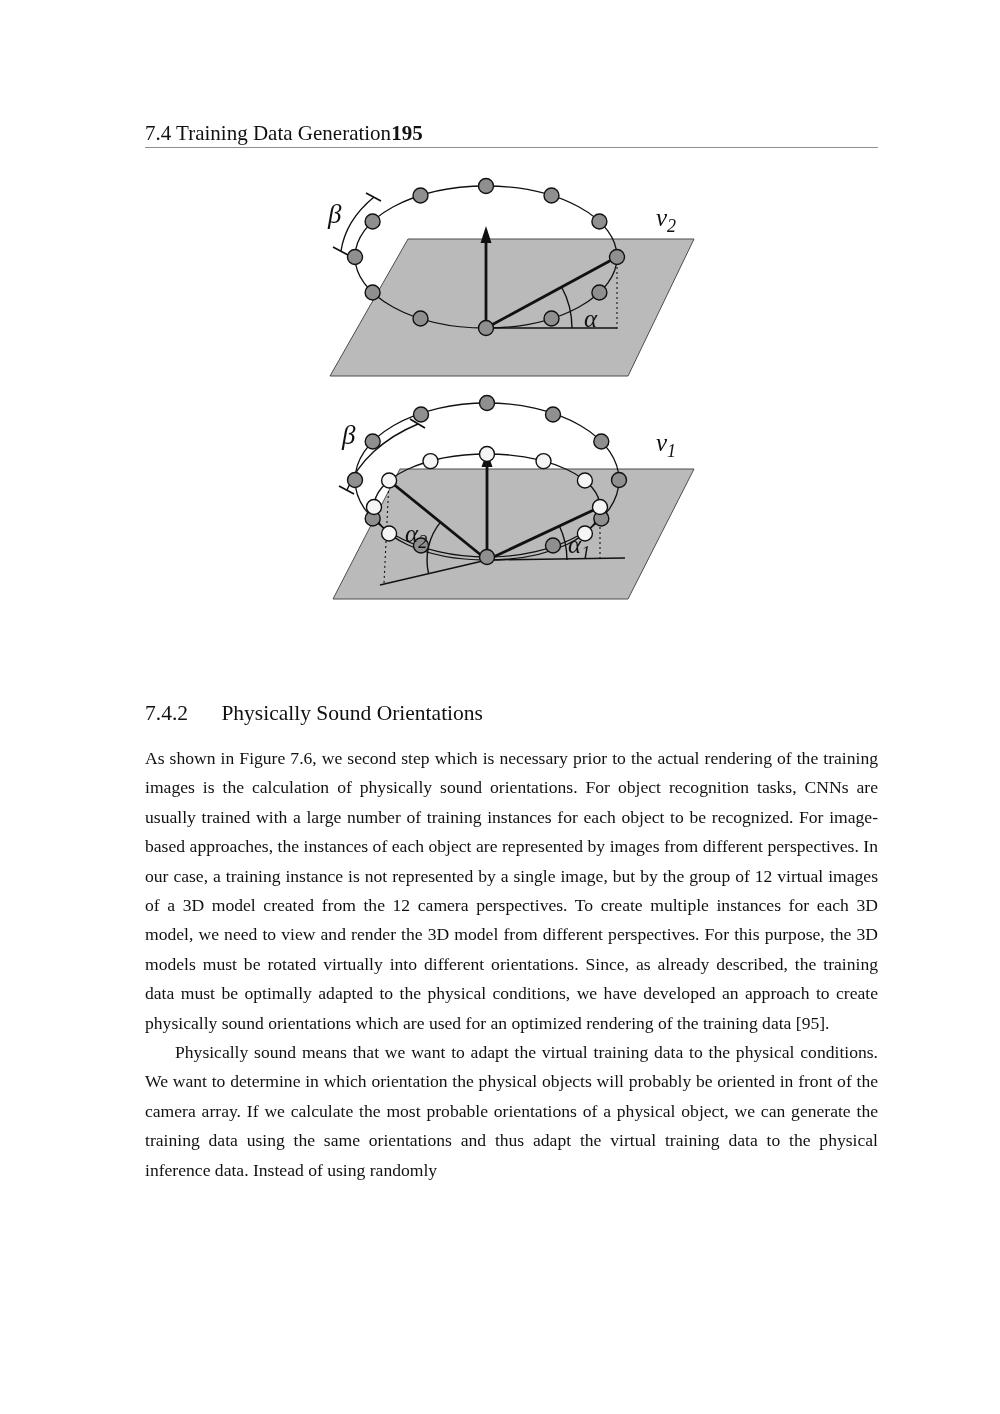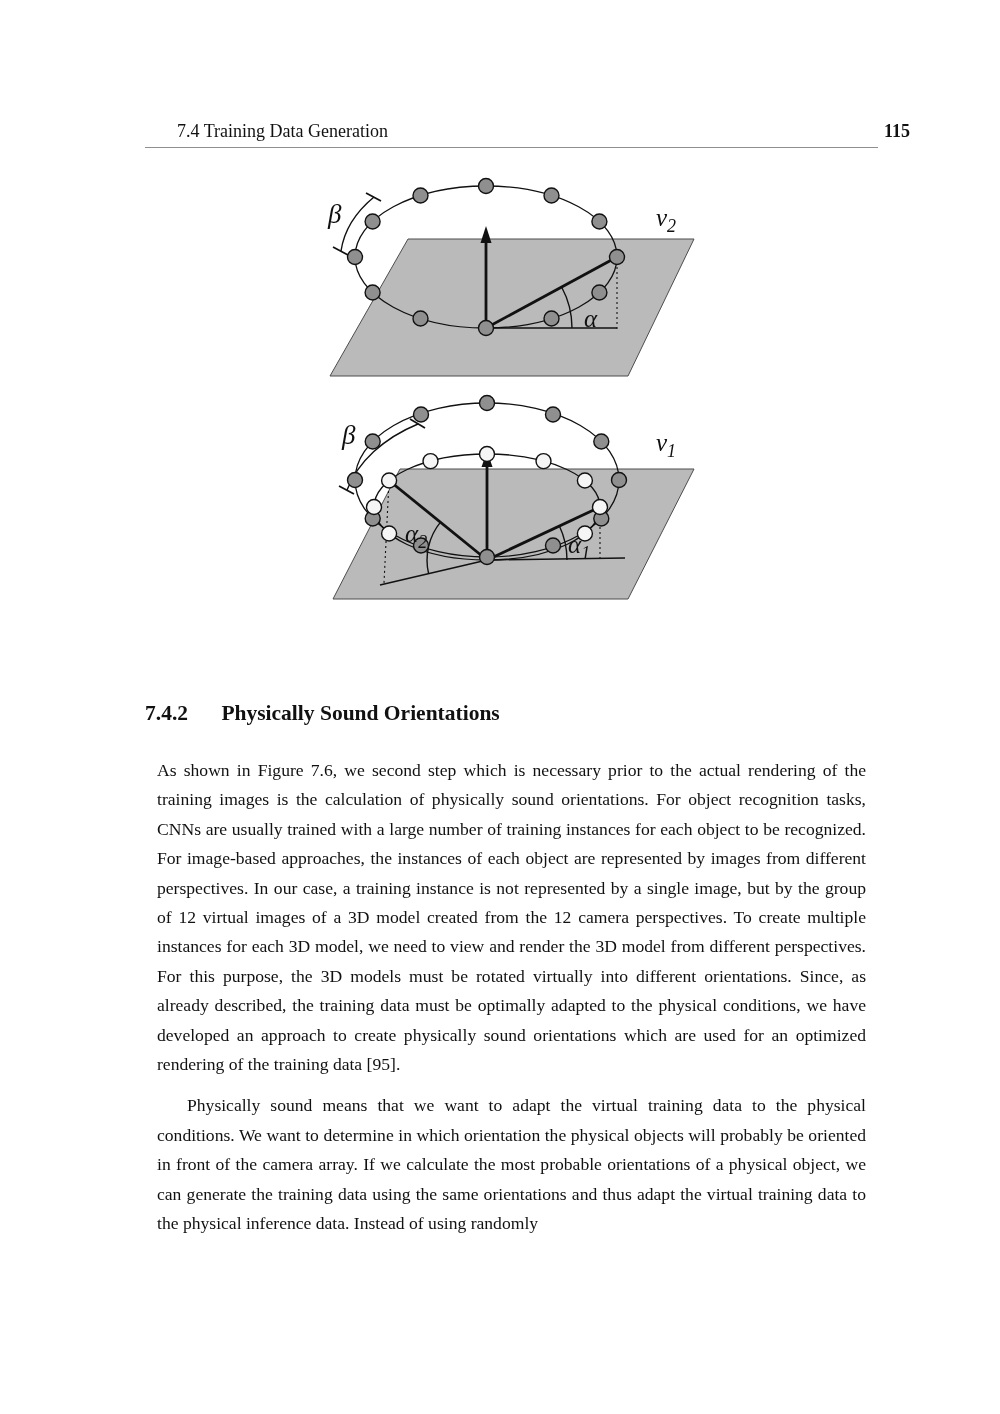--- a/index.html
+++ b/index.html
@@ -4,40 +4,40 @@
 <style>
   * { margin:0; padding:0; box-sizing:border-box; }
   html,body { background:#ffffff; }
   .page {
     position:relative; width:1000px; height:1414px; background:#ffffff;
     font-family:"Liberation Serif","DejaVu Serif",serif; color:#111;
     overflow:hidden;
   }
   .running-header {
     position:absolute; top:121px; left:145px; width:733px;
-    display:flex; justify-content:space-between; font-size:18px;margin-left:32px;
+    display:flex; font-size:21px;
   }
   .pagenum { font-weight:bold; }
   .header-rule { position:absolute; top:147px; left:145px; width:733px; border-top:1.2px solid #8f8f8f; }
   .figure-svg { position:absolute; top:173px; left:300px; }
   .caption {
     position:absolute; top:618px; left:145px; width:733px;
     font-size:16.8px; line-height:26.5px; text-align:justify;
   }
   .cap-label { font-weight:bold; }
   .section-heading {
     position:absolute; top:701px; left:145px; width:733px;
-    font-size:21.5px; font-weight:bold;
+    font-size:21.5px; font-weight:normal;
   }
   .sec-title { margin-left:28px; }
   .body-text {
     position:absolute; top:744px; left:145px; width:733px;
     font-size:17.6px; line-height:29.4px; text-align:justify;
   }
-  .body-text p { margin:12px; }
+  .body-text p { margin:0; }
   .body-text p.indented { text-indent:30px; }
 
   
   .plane { stroke:#4d4d4d; stroke-width:1; }
   .ring  { fill:none; stroke:#111; stroke-width:1.3; }
   .lthick { stroke:#111; stroke-width:2.8; }
   .lthin  { stroke:#111; stroke-width:1.4; }
   .ldot   { stroke:#111; stroke-width:1.1; stroke-dasharray:2 3; }
   .arc  { fill:none; stroke:#111; stroke-width:1.4; }
   .tick { stroke:#111; stroke-width:1.7; }
@@ -50,21 +50,21 @@
   .fig-label-big { font-size:27px; }
   .sub { font-size:18px; }
 </style>
 </head>
 <body>
 
 <div class="page">
 
   <div class="running-header">
     <span>7.4 Training Data Generation</span>
-    <span class="pagenum">115</span>
+    <span class="pagenum">195</span>
   </div>
   <div class="header-rule"></div>
 
   <svg class="figure-svg" width="420" height="442" viewBox="300 173 420 442" xmlns="http://www.w3.org/2000/svg">
 
     <g>
       <path class="plane" d="M 408 239 L 694 239 L 628 376 L 330 376 Z" fill="#bababa"></path>
 
       <ellipse class="ring" cx="486" cy="257" rx="131" ry="71"></ellipse>
 

